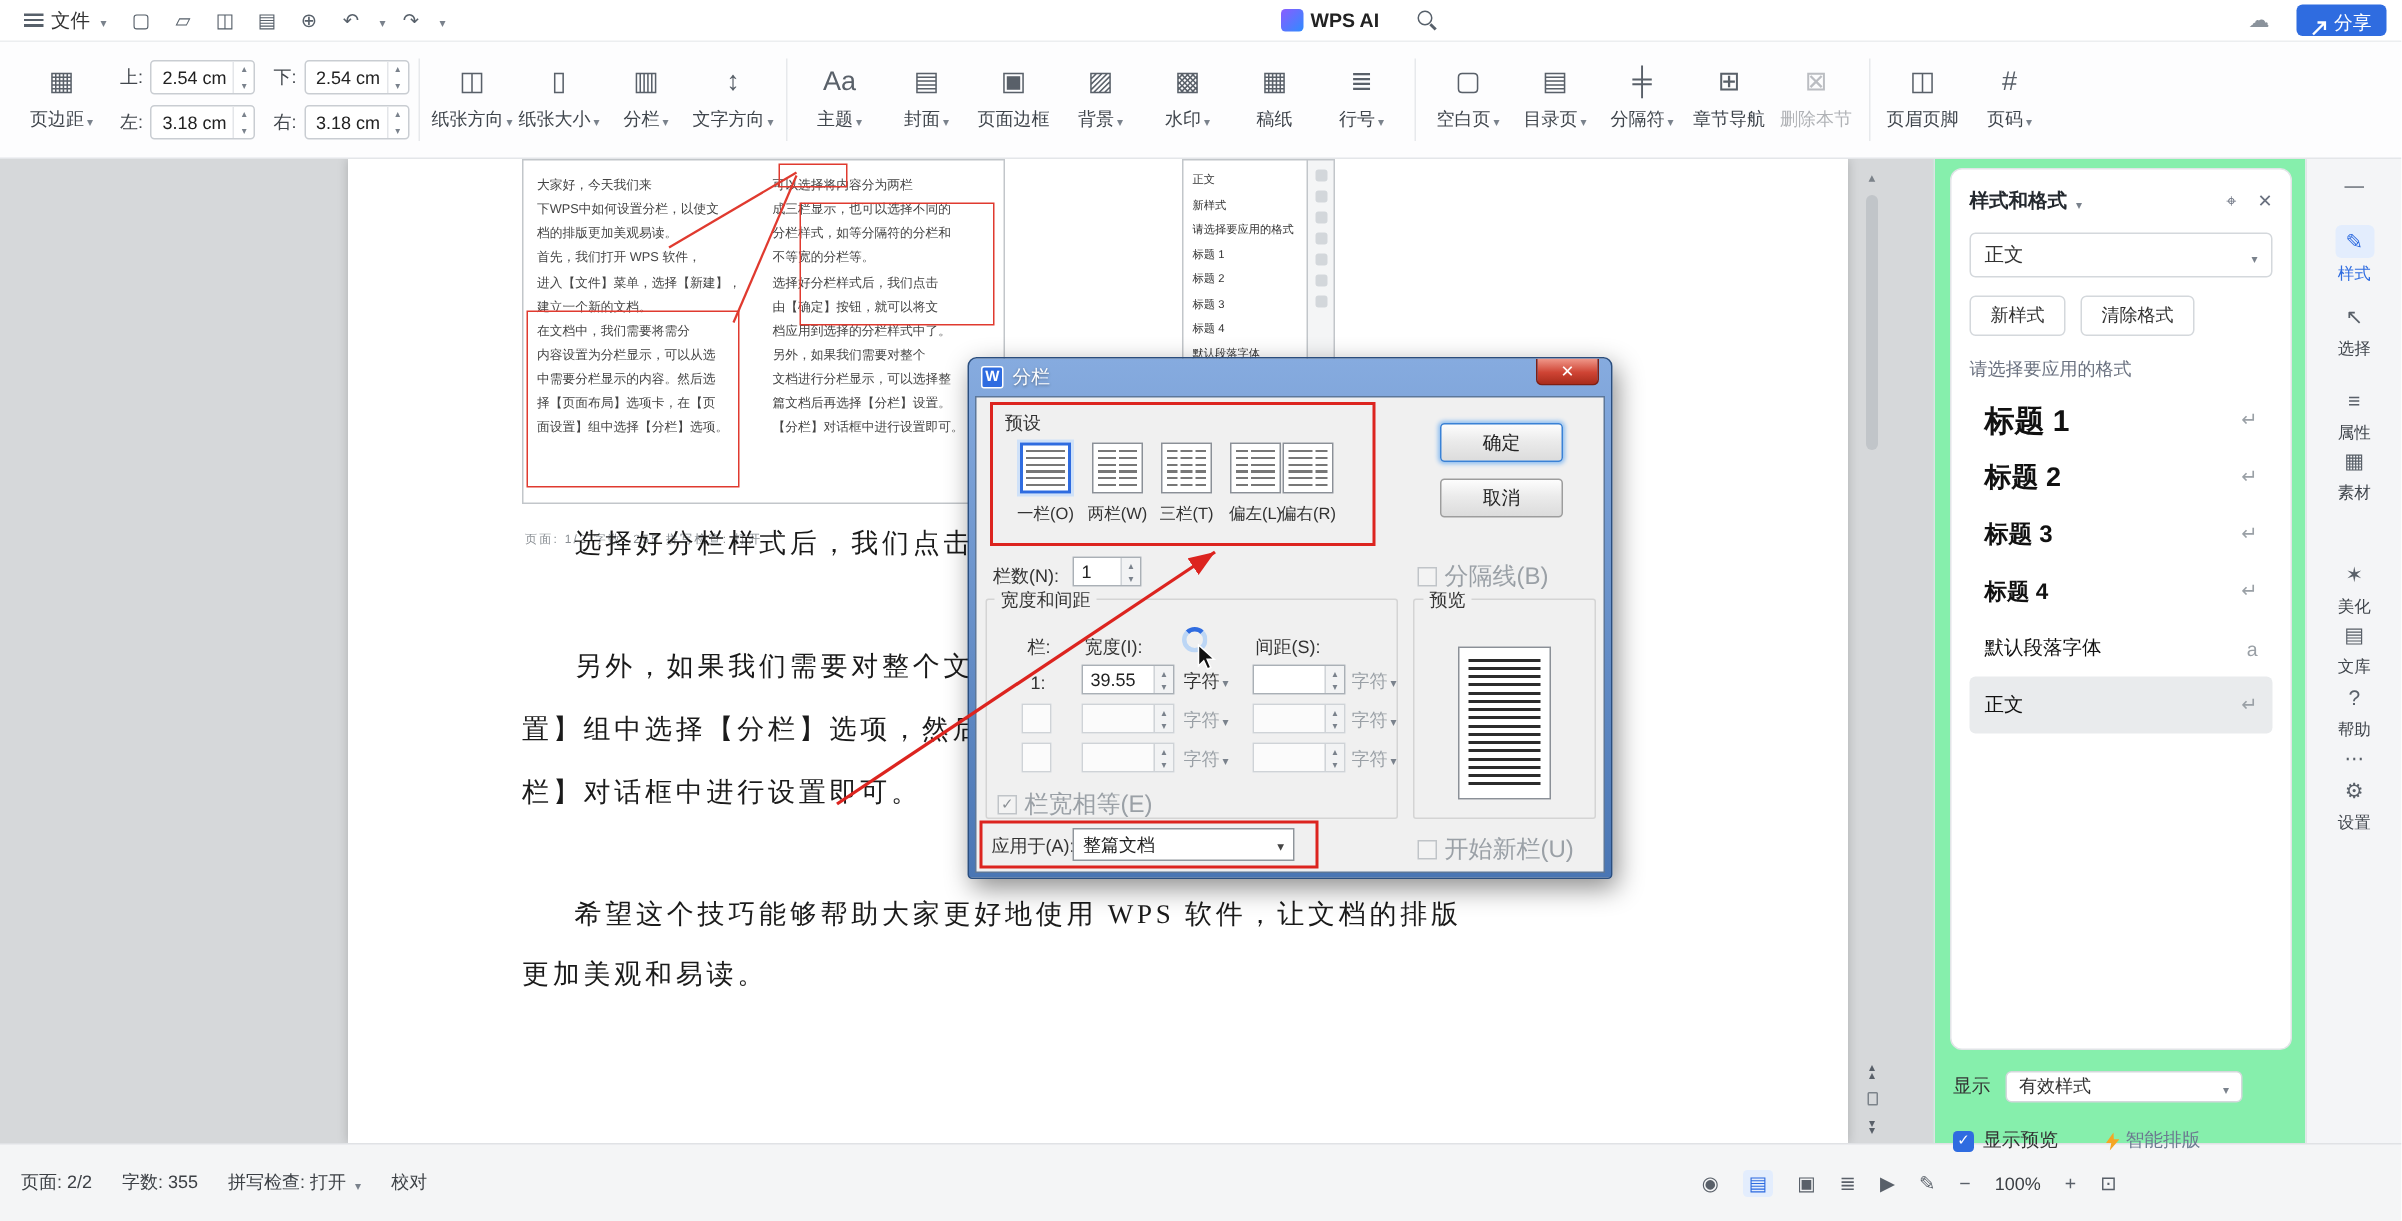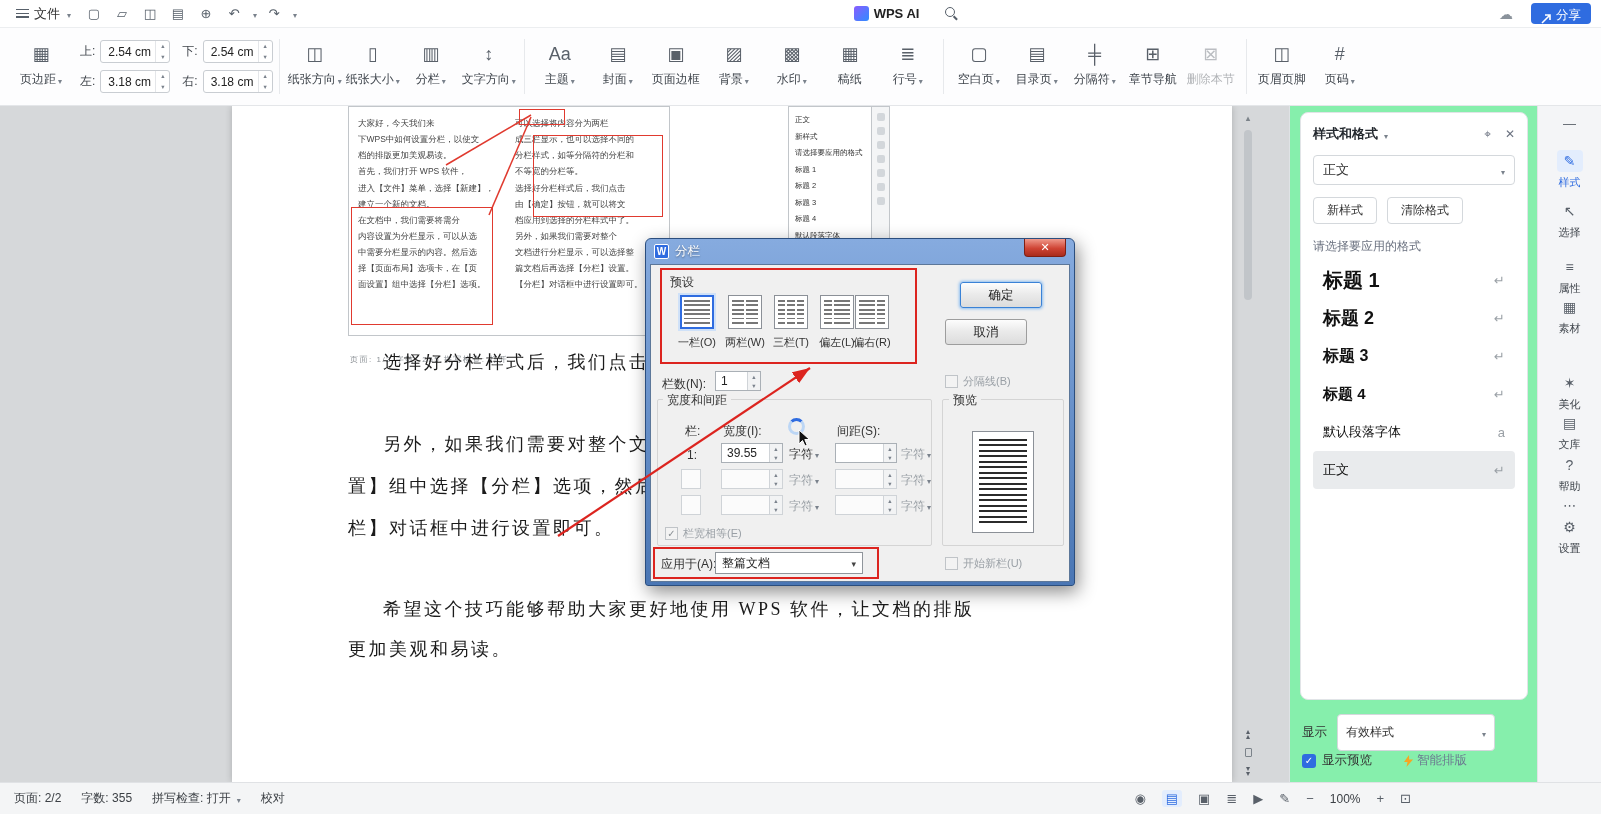--- a/index.html
+++ b/index.html
@@ -80,21 +80,21 @@
 .pbox{width:34px;height:34px;background:#fff;border:1px solid #8b9097;display:flex;gap:2px;padding:4px 3px}
 .preset.selected .pbox{border:2px solid #2f6ce0;padding:3px 2px;box-shadow:0 0 0 2px #cfe1f8}
 .pcol{background:repeating-linear-gradient(to bottom,#777 0 1.5px,transparent 1.5px 4.5px)}
 .plabel{font-size:11px;color:#333;white-space:nowrap}
 .win-btn{position:absolute;width:82px;height:26px;background:linear-gradient(#fdfdfd,#ebebeb 45%,#dcdcdc);border:1px solid #9d9d9d;border-radius:3px;font-size:12.5px;display:flex;align-items:center;justify-content:center;color:#222}
 .win-btn.default{border:1px solid #3a82d6;box-shadow:0 0 3px 1px #8cbdf0}
 .dspin{position:absolute;height:20px;background:#fff;border:1px solid #aab0b6;display:flex}
 .dspin.dis{background:#fbfbfb;border-color:#cfd3d7}
 .dspin .dval{flex:1;display:flex;align-items:center;padding-left:5px;font-size:12px;color:#222}
 .dspin .spin{border-left:1px solid #d0d4d8;width:13px;background:#f2f3f4}
-.chk{position:absolute;display:flex;align-items:center;gap:5px;font-size:11px;color:#333}
+.chk{position:absolute;display:flex;align-items:center;gap:5px;font-size:16px;color:#333}
 .chk.dis{color:#9aa0a6}
 .cbox{width:13px;height:13px;border:1px solid #9aa0a6;background:#fff;display:flex;align-items:center;justify-content:center;font-size:10px;color:#8a8f94}
 .chk.dis .cbox{background:#f3f3f3;border-color:#c0c4c8}
 .cbox.ck::after{content:"✓"}
 .gb{position:absolute;border:1px solid #d4d4d4;border-radius:2px}
 .gb-label{position:absolute;background:#f0f0f0;padding:0 4px;font-size:12px;color:#333;z-index:2}
 .dd{position:absolute;height:22px;background:#fff;border:1px solid #8f959b;display:flex;align-items:center;justify-content:space-between;padding:0 6px;font-size:12px;color:#222}
 .dd .ddcar::after{content:"▾";font-size:9px;color:#444}
 .pv-page{position:absolute;left:321px;top:166px;width:62px;height:102px;background:#fff;border:1px solid #8b9097;padding:7px 6px}
 .pv-in{width:100%;height:100%;background:repeating-linear-gradient(to bottom,#2b2b2b 0 2px,transparent 2px 5.5px)}
@@ -109,36 +109,36 @@
 .sbtn{height:27px;padding:0 13px;border:1px solid #d4d8dc;border-radius:4px;font-size:12px;display:flex;align-items:center;background:#fff;color:#333}
 .hint{margin-top:14px;font-size:12px;color:#6b7280}
 .style-list{margin-top:6px}
 .srow{height:38px;display:flex;align-items:center;justify-content:space-between;padding:0 10px;border-radius:4px;color:#111}
 .srow .mark{color:#9aa0a6;font-size:13px;font-weight:normal}
 .s1{font-size:20px;font-weight:bold}.s2{font-size:18px;font-weight:bold}
 .s3{font-size:16px;font-weight:bold}.s4{font-size:15px;font-weight:bold}
 .s5,.s6{font-size:13px}
 .srow.selected{background:#e9ebed}
 .show-row{position:absolute;left:12px;top:608px;display:flex;align-items:center;gap:10px;font-size:12.5px;color:#333}
-.show-dd{width:158px;height:37px;border:1px solid #d4d8dc;border-radius:4px;background:#fff;display:flex;align-items:center;justify-content:space-between;padding:0 8px;font-size:12px}
+.show-dd{width:158px;height:21px;border:1px solid #d4d8dc;border-radius:4px;background:#fff;display:flex;align-items:center;justify-content:space-between;padding:0 8px;font-size:12px}
 .prev-row{position:absolute;left:12px;top:646px;display:flex;align-items:center;gap:6px;font-size:12.5px;color:#333}
 .bluebox{width:14px;height:14px;background:#2f6ce0;border-radius:3px;color:#fff;font-size:10px;display:flex;align-items:center;justify-content:center}
 .smart{display:flex;align-items:center;gap:4px;margin-left:26px;color:#6b7a90}
 
 
 .strip{width:64px;background:#f4f5f7;border-left:1px solid #e2e4e7;position:relative;flex:0 0 auto}
 .strip-min{position:absolute;top:10px;width:100%;text-align:center;color:#596069;font-size:13px}
 .strip-item{position:absolute;left:0;width:100%;display:flex;flex-direction:column;align-items:center;gap:3px;font-size:11px;color:#40464d}
 .strip-item .ig{font-size:14px;color:#596069;width:26px;height:22px;display:flex;align-items:center;justify-content:center;border-radius:4px}
 .strip-item.active{color:#2f6ce0}
 .strip-item.active .ig{background:#e3edfd;color:#2f6ce0}
 .strip-more{position:absolute;width:100%;text-align:center;color:#596069;font-size:13px}
 
 
-.statusbar{height:32px;background:#f4f5f6;border-top:1px solid #e0e2e5;display:flex;align-items:center;padding:0 14px;font-size:12px;color:#3c4045;gap:20px;flex:0 0 auto}
+.statusbar{height:52px;background:#f4f5f6;border-top:1px solid #e0e2e5;display:flex;align-items:center;padding:0 14px;font-size:12px;color:#3c4045;gap:20px;flex:0 0 auto}
 .sb-item{display:flex;align-items:center;gap:4px;white-space:nowrap}
 .sb-right{margin-left:auto;display:flex;align-items:center;gap:16px;margin-right:176px}
 .sb-ic{font-size:13px;color:#596069}
 .sb-ic.activeview{background:#e3edfd;color:#2f6ce0;border-radius:3px;padding:1px 4px}
 </style>
 </head>
 <body>
 
 <div class="app">
 
@@ -478,21 +478,21 @@
           </div>
           <div class="preset" style="left:199px">
             <div class="pbox">
                 <div class="pcol" style="flex:2"></div>
                 <div class="pcol" style="flex:1"></div>
               </div>
             <span class="plabel">偏右(R)</span>
           </div>
 
           <div class="win-btn default" style="left:309px;top:17px">确定</div>
-          <div class="win-btn" style="left:294px;top:54px">取消</div>
+          <div class="win-btn" style="left:309px;top:54px">取消</div>
 
           <span class="dlbl" style="left:11px;top:111px">栏数(N):</span>
           <div class="dspin" style="left:64px;top:106px;width:46px">
             <span class="dval">1</span>
               <span class="spin">
                 <span class="up"></span>
                 <span class="dn"></span>
               </span>
           </div>
           <div class="chk dis" style="left:294px;top:109px">

